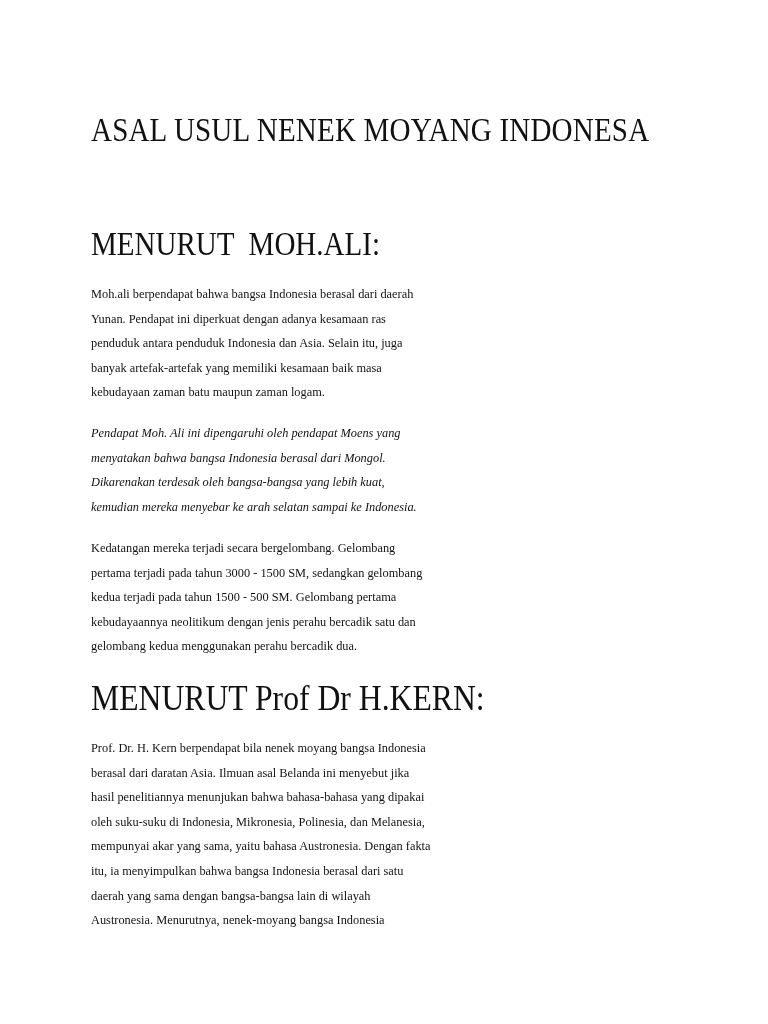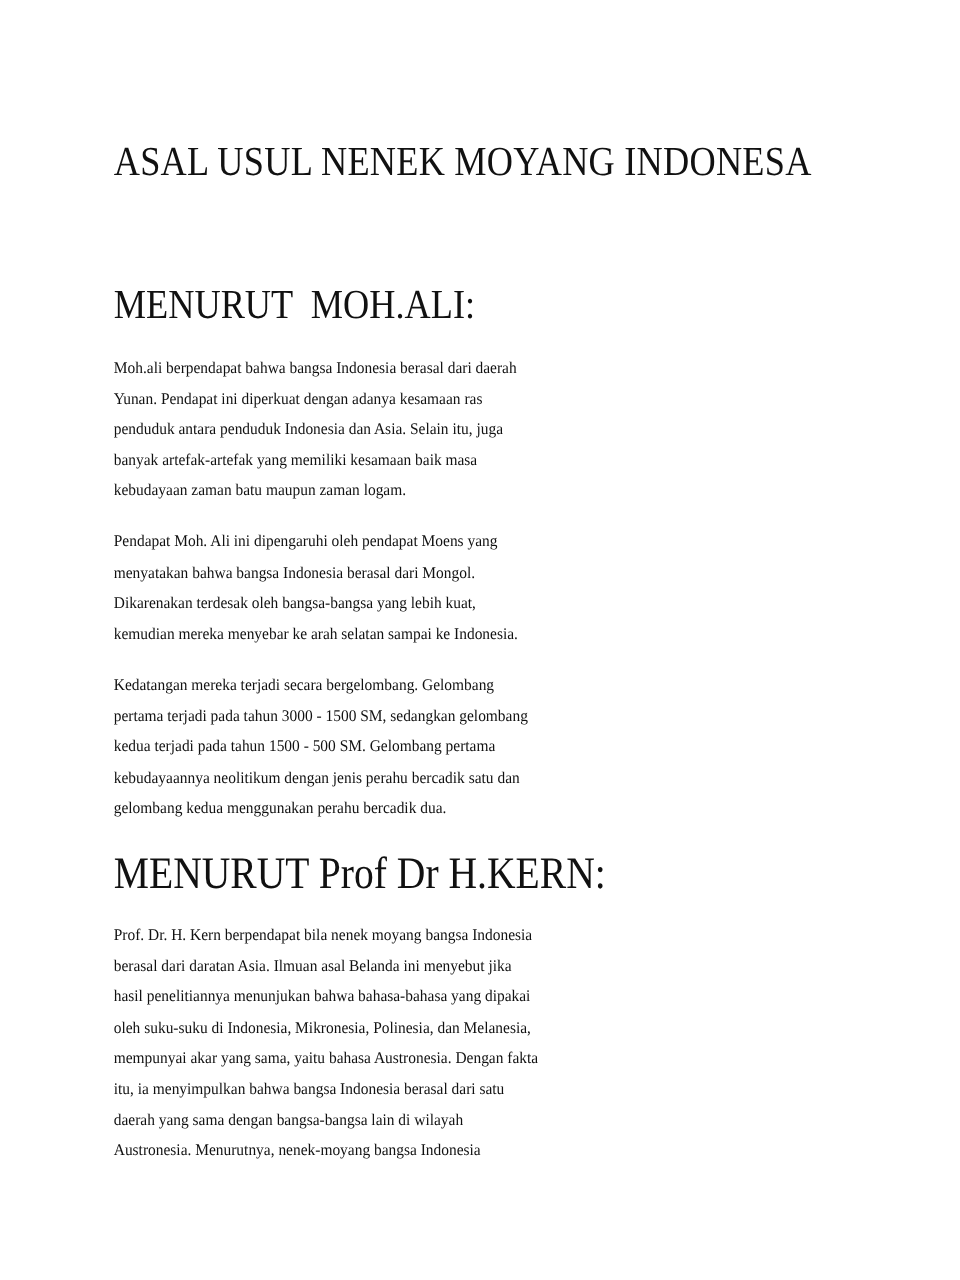--- a/index.html
+++ b/index.html
@@ -53,21 +53,21 @@
       font-size: 13px;
       line-height: 24.6px;
     }
     .para .line {
       display: block;
       white-space: nowrap;
       transform: scaleX(0.95);
       transform-origin: left top;
     }
     .p1 { top: 266px; }
-    .p2 { top: 405px; }
+    .p2 { top: 405px; font-style: italic; }
     .p3 { top: 520px; }
     .p4 { top: 720px; }
   </style>
 </head>
 <body>
 
 <div class="page">
 
   <div class="title">ASAL USUL NENEK MOYANG INDONESA</div>
 

